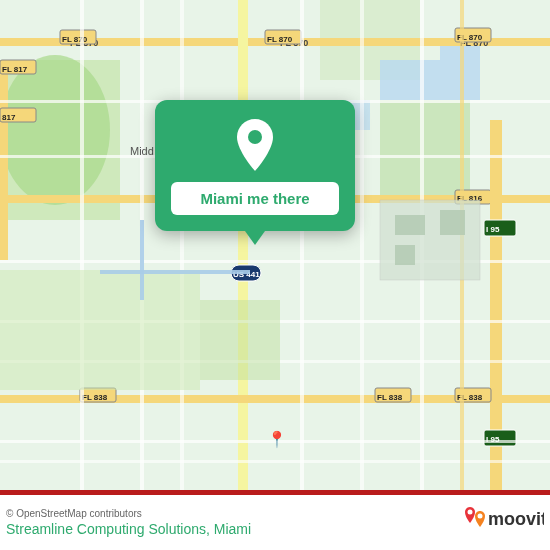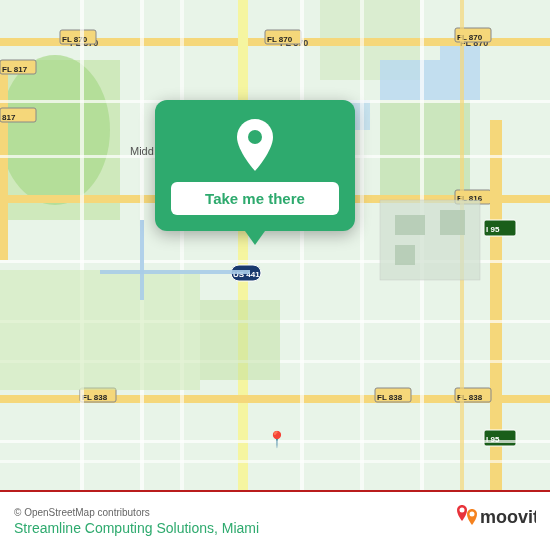--- a/index.html
+++ b/index.html
@@ -78,22 +78,22 @@
     }
 
     
     #footer-bar {
       width: 550px;
       height: 60px;
       background: #ffffff;
       display: flex;
       align-items: center;
       justify-content: space-between;
-      padding: 0 14px;
-      border-top: 2px solid #b91c1c;
+      padding: 0 6px;
+      border-top: 5px solid #b91c1c;
       position: absolute;
       bottom: 0;
       left: 0;
     }
 
     #footer-left {
       display: flex;
       flex-direction: column;
       justify-content: center;
     }
@@ -207,21 +207,21 @@
   </svg>
 
   <div id="popup-card">
     <div id="location-icon-wrap">
 
       <svg width="48" height="56" viewBox="0 0 48 56" xmlns="http://www.w3.org/2000/svg">
         <path d="M24 2C14.06 2 6 10.06 6 20c0 14 18 34 18 34s18-20 18-34C42 10.06 33.94 2 24 2z" fill="white"></path>
         <circle cx="24" cy="20" r="7" fill="#2eaa6e"></circle>
       </svg>
     </div>
-    <button id="take-me-there-btn">Take me there</button>
+    <button id="take-me-there-btn">Miami me there</button>
   </div>
 </div>
 
 <div id="footer-bar">
   <div id="footer-left">
     <span id="copyright-text">© OpenStreetMap contributors</span>
     <span id="company-name">Streamline Computing Solutions, Miami</span>
   </div>
   <div id="moovit-logo">
 

